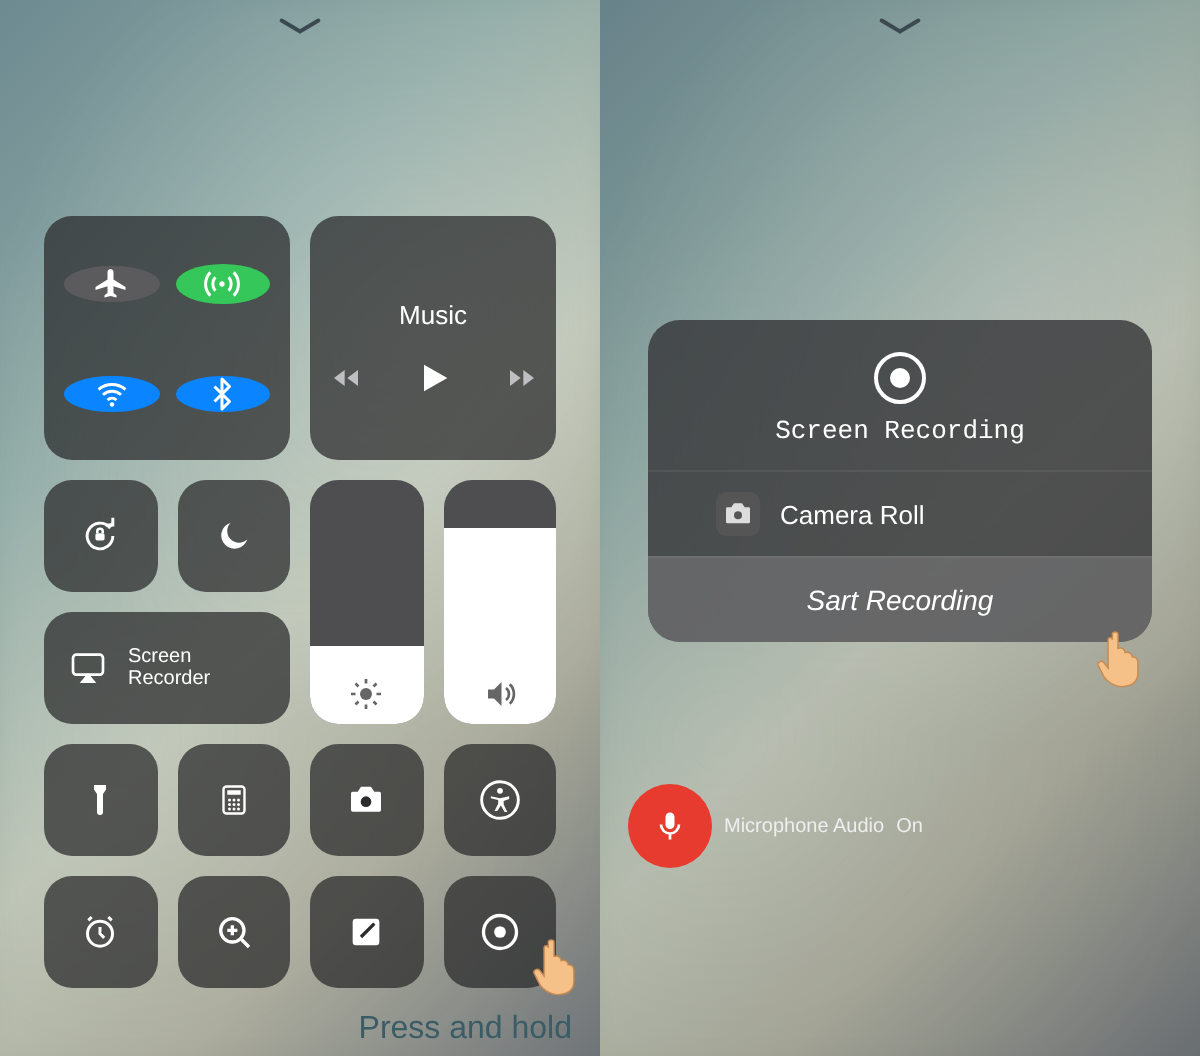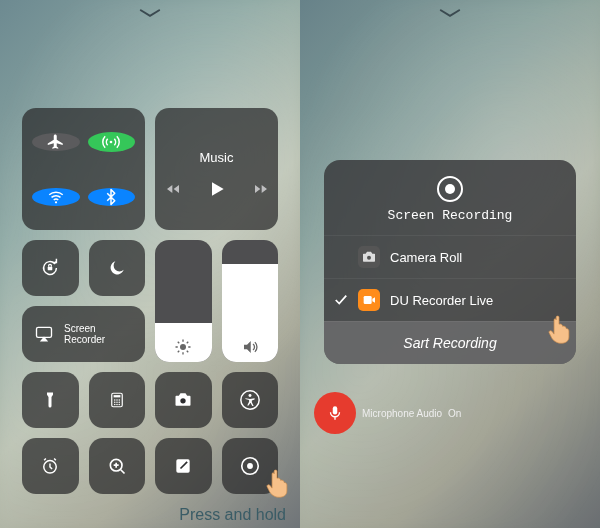--- a/index.html
+++ b/index.html
@@ -317,34 +317,20 @@
     <div class="opt">
       <div class="appico cam">
         <svg class="ico16" viewBox="0 0 24 24">
             <path fill="#ddd" d="M4 7h3l2-3h6l2 3h3a1 1 0 011 1v10a1 1 0 01-1 1H4a1 1 0 01-1-1V8a1 1 0 011-1z"></path>
             <circle cx="12" cy="13" r="3" fill="#555"></circle>
           </svg>
       </div>
       <span>Camera Roll</span>
     </div>
 
-    <div class="opt">
-      <span class="check">
-        <svg viewBox="0 0 16 16">
-            <path stroke="#fff" stroke-width="2" fill="none" d="M2 8l4 4 8-9"></path>
-          </svg>
-      </span>
-      <div class="appico du">
-        <svg class="ico16" viewBox="0 0 24 24">
-            <rect x="4" y="6" width="12" height="12" rx="2" fill="#fff"></rect>
-            <path fill="#fff" d="M17 10l4-2v8l-4-2z"></path>
-          </svg>
-      </div>
-      <span>DU Recorder Live</span>
-    </div>
 
     <div class="start">
       <span>Sart Recording</span>
     </div>
   </div>
 
   <div class="mic-wrap">
     <div class="mic">
       <svg class="ico18" viewBox="0 0 24 24">
           <rect x="9" y="3" width="6" height="11" rx="3" fill="#fff"></rect>

